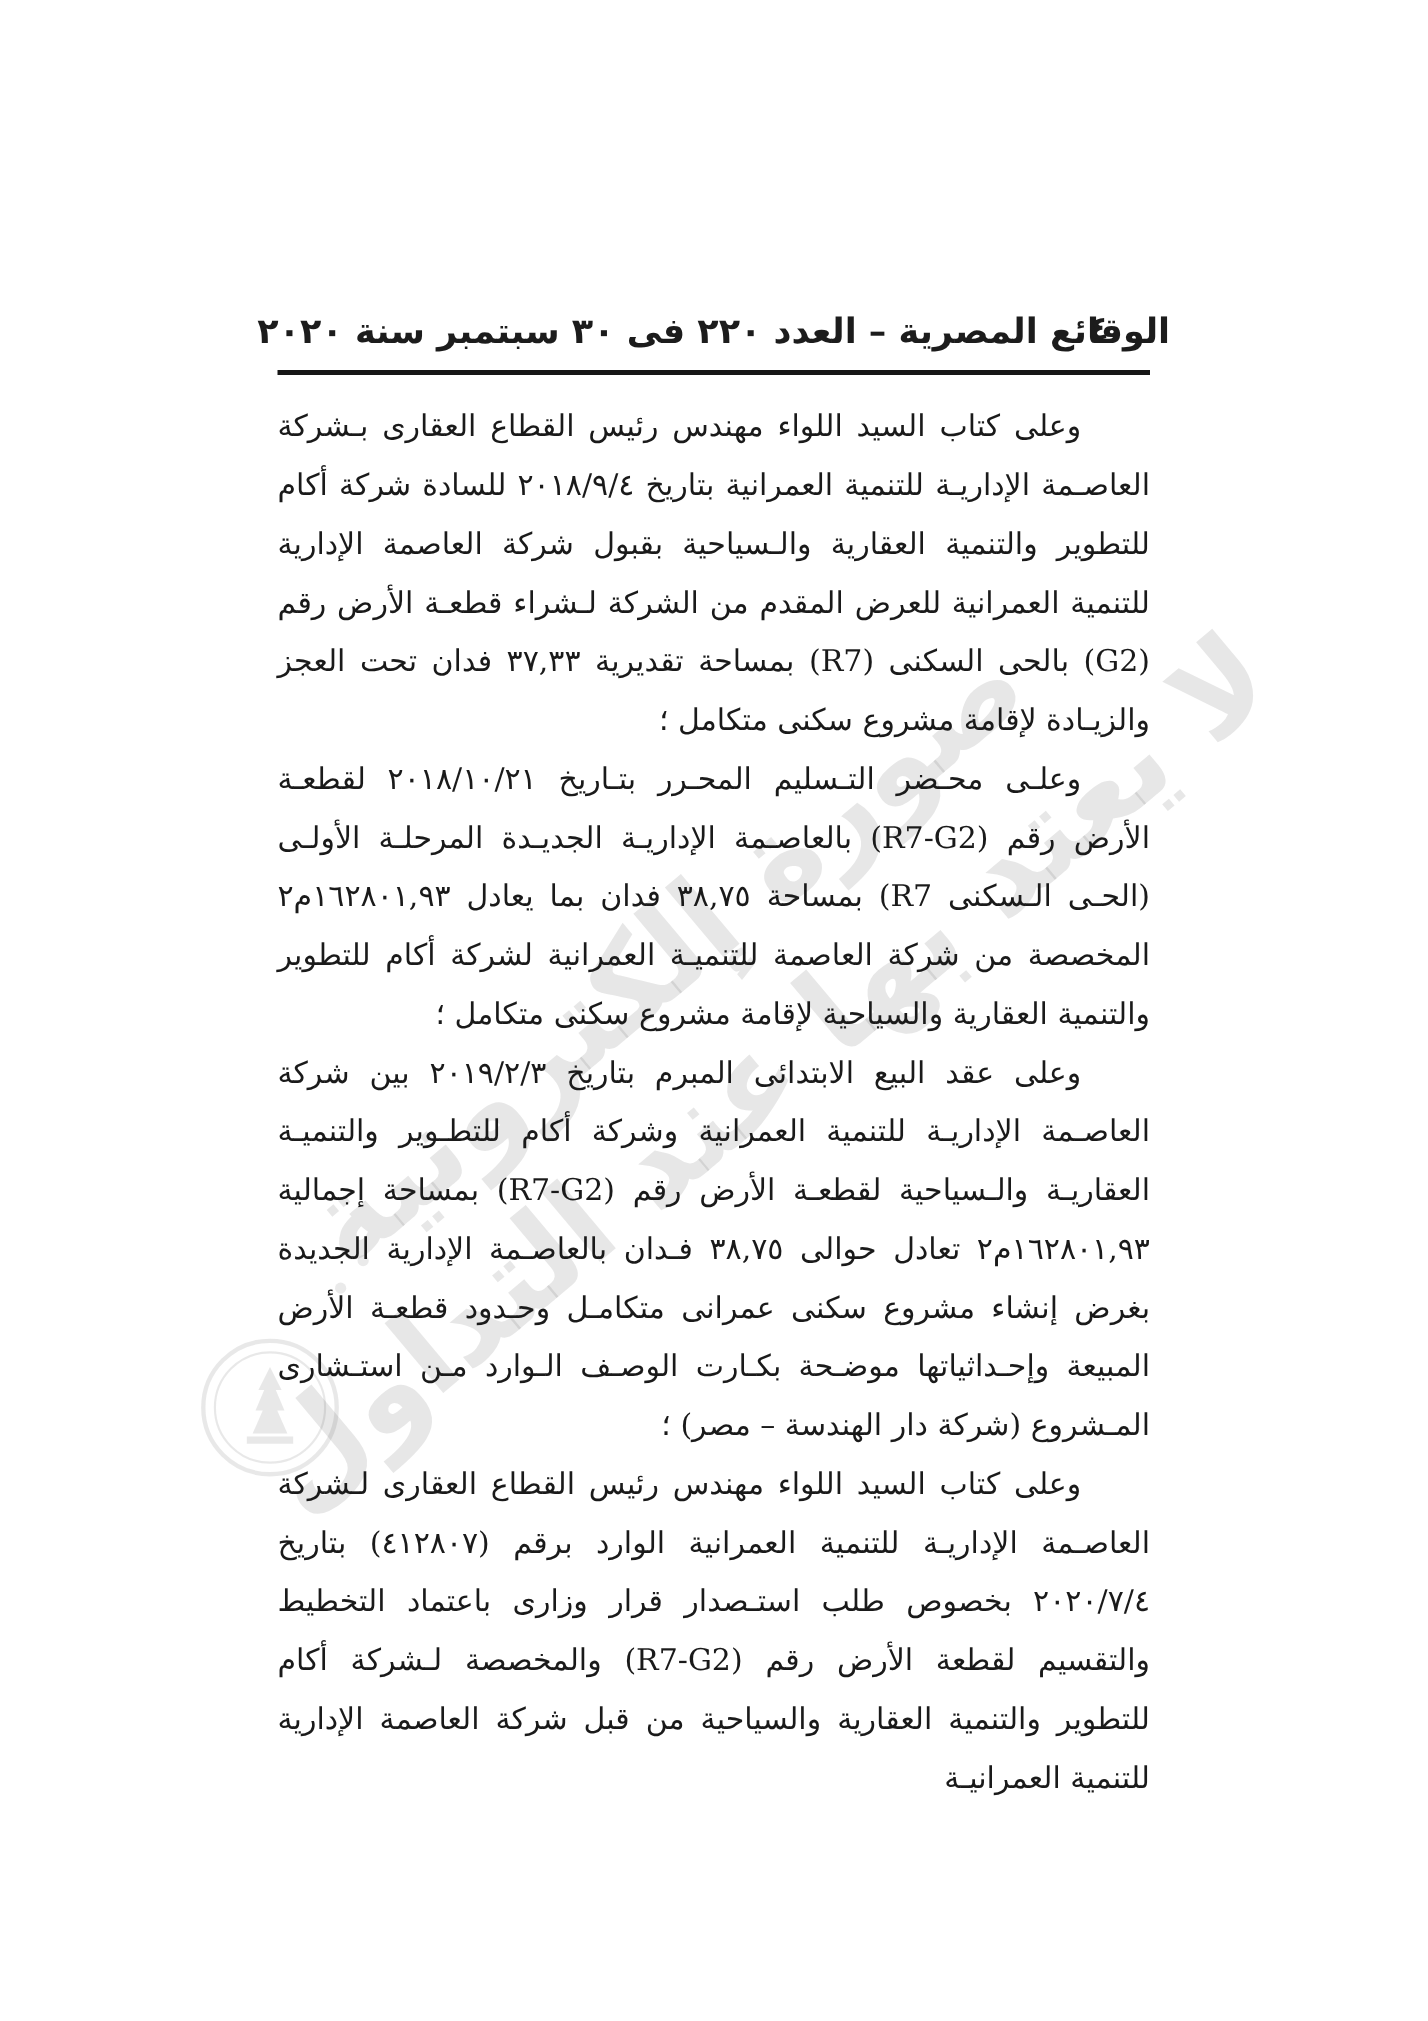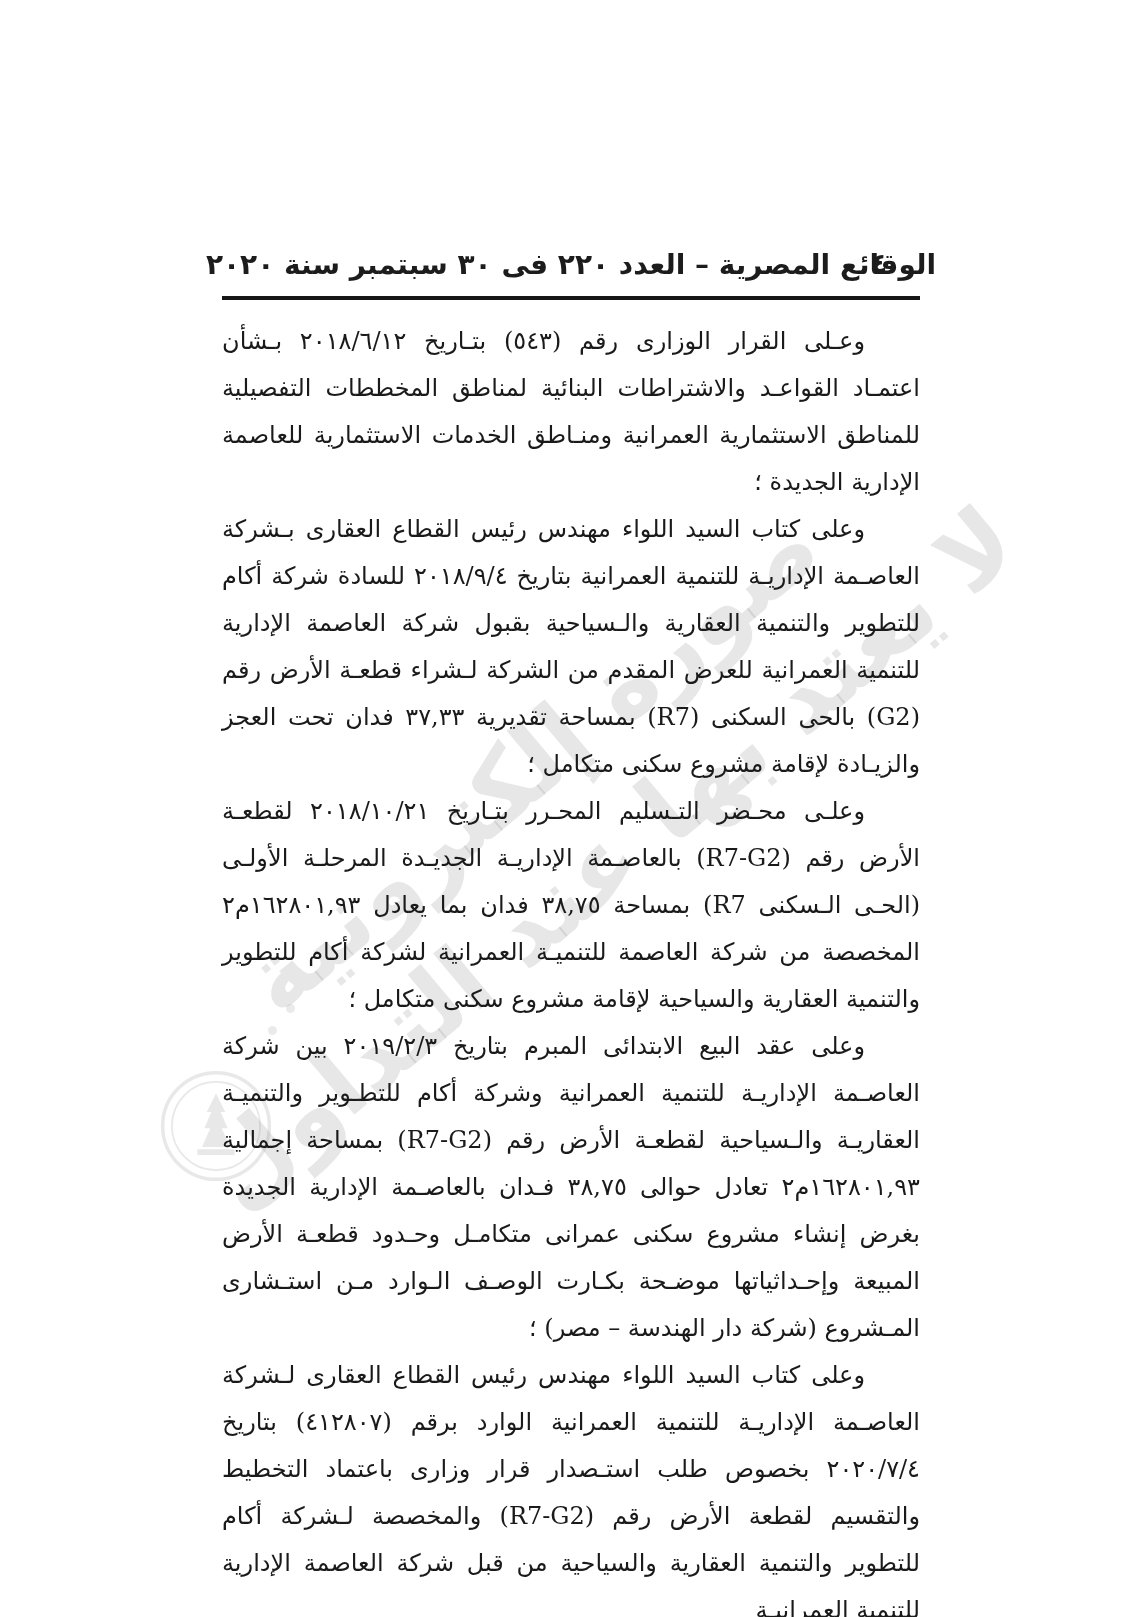--- a/index.html
+++ b/index.html
@@ -130,20 +130,19 @@
 
   <header class="doc-header">
     <div class="header-row">
       <span class="header-title">الوقائع المصرية – العدد ٢٢٠ فى ٣٠ سبتمبر سنة ٢٠٢٠</span>
       <span class="page-number">٤</span>
     </div>
     <div class="header-rule"></div>
   </header>
 
   <main class="doc-body" dir="rtl">
-    <p>وعـلى القرار الوزارى رقم (٥٤٣) بتـاريخ ٢٠١٨/٦/١٢ بـشأن اعتمـاد القواعـد والاشتراطات البنائية لمناطق المخططات التفصيلية للمناطق الاستثمارية العمرانية ومنـاطق الخدمات الاستثمارية للعاصمة الإدارية الجديدة ؛</p>
     <p>وعلى كتاب السيد اللواء مهندس رئيس القطاع العقارى بـشركة العاصـمة الإداريـة للتنمية العمرانية بتاريخ ٢٠١٨/٩/٤ للسادة شركة أكام للتطوير والتنمية العقارية والـسياحية بقبول شركة العاصمة الإدارية للتنمية العمرانية للعرض المقدم من الشركة لـشراء قطعـة الأرض رقم (G2) بالحى السكنى (R7) بمساحة تقديرية ٣٧,٣٣ فدان تحت العجز والزيـادة لإقامة مشروع سكنى متكامل ؛</p>
     <p>وعلـى محـضر التـسليم المحـرر بتـاريخ ٢٠١٨/١٠/٢١ لقطعـة الأرض رقم (R7-G2) بالعاصـمة الإداريـة الجديـدة المرحلـة الأولـى (الحـى الـسكنى R7) بمساحة ٣٨,٧٥ فدان بما يعادل ١٦٢٨٠١,٩٣م٢ المخصصة من شركة العاصمة للتنميـة العمرانية لشركة أكام للتطوير والتنمية العقارية والسياحية لإقامة مشروع سكنى متكامل ؛</p>
     <p>وعلى عقد البيع الابتدائى المبرم بتاريخ ٢٠١٩/٢/٣ بين شركة العاصـمة الإداريـة للتنمية العمرانية وشركة أكام للتطـوير والتنميـة العقاريـة والـسياحية لقطعـة الأرض رقم (R7-G2) بمساحة إجمالية ١٦٢٨٠١,٩٣م٢ تعادل حوالى ٣٨,٧٥ فـدان بالعاصـمة الإدارية الجديدة بغرض إنشاء مشروع سكنى عمرانى متكامـل وحـدود قطعـة الأرض المبيعة وإحـداثياتها موضـحة بكـارت الوصـف الـوارد مـن استـشارى المـشروع (شركة دار الهندسة – مصر) ؛</p>
     <p>وعلى كتاب السيد اللواء مهندس رئيس القطاع العقارى لـشركة العاصـمة الإداريـة للتنمية العمرانية الوارد برقم (٤١٢٨٠٧) بتاريخ ٢٠٢٠/٧/٤ بخصوص طلب استـصدار قرار وزارى باعتماد التخطيط والتقسيم لقطعة الأرض رقم (R7-G2) والمخصصة لـشركة أكام للتطوير والتنمية العقارية والسياحية من قبل شركة العاصمة الإدارية للتنمية العمرانيـة</p>
   </main>
 
 </div>
 
 </body></html>

